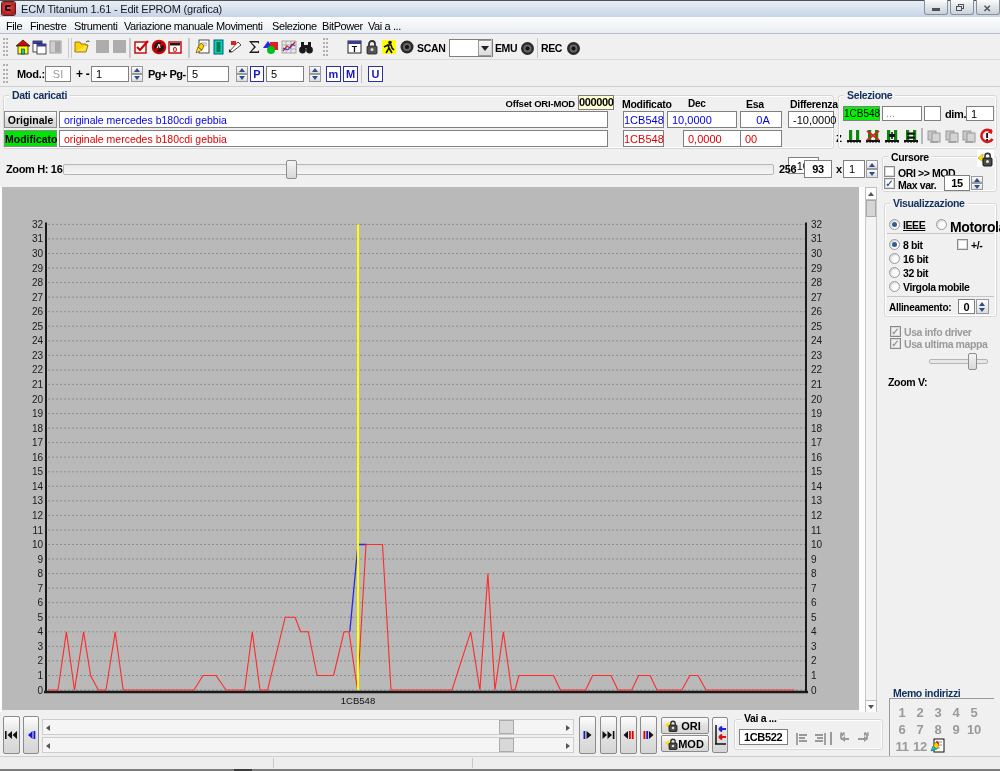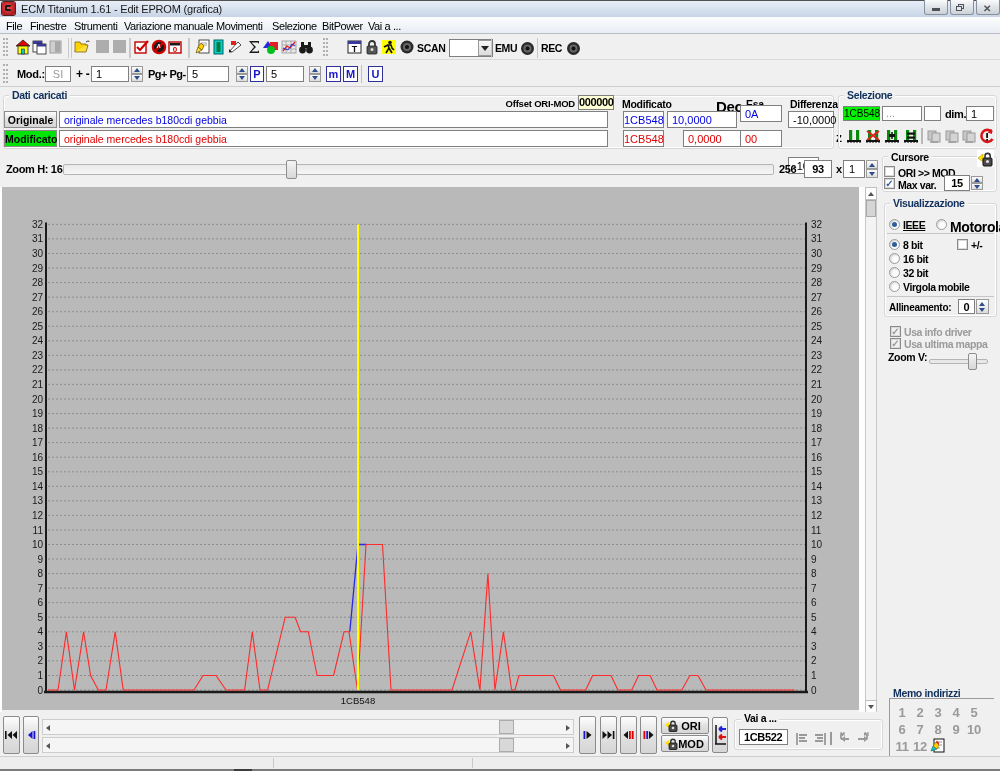--- a/index.html
+++ b/index.html
@@ -198,29 +198,29 @@
 <div class="abs" style="left:326px;top:66px;width:15px;height:16px;background:#fff;border:1px solid #30309a;color:#1616c8;font-weight:bold;font-size:11px;text-align:center;line-height:15px;">m</div>
 <div class="abs" style="left:343px;top:66px;width:15px;height:16px;background:#fff;border:1px solid #30309a;color:#1616c8;font-weight:bold;font-size:11px;text-align:center;line-height:15px;">M</div>
 <div class="abs" style="left:361px;top:65px;width:1px;height:18px;background:#c0c0c0;"></div>
 <div class="abs" style="left:368px;top:66px;width:15px;height:16px;background:#fff;border:1px solid #30309a;color:#1616c8;font-weight:bold;font-size:11px;text-align:center;line-height:15px;">U</div>
 
 <div class="gbox" style="left:3px;top:95px;width:831px;height:54px;"></div>
 <div class="glabel" style="left:9px;top:89px;">Dati caricati</div>
 <div class="abs b" style="left:505px;top:98px;width:70px;text-align:right;font-size:9.5px;letter-spacing:-0.2px;">Offset ORI-MOD</div>
 <div class="fld b" style="left:578px;top:95px;width:36px;height:15px;background:#ffffd6;text-align:center;line-height:13px;">000000</div>
 <div class="abs b" style="left:622px;top:98px;font-size:10.5px;letter-spacing:-0.3px;">Modificato</div>
-<div class="abs b" style="left:716px;top:98px;font-size:15px;letter-spacing:-0.3px;">Dec</div>
+<div class="abs b" style="left:688px;top:98px;font-size:10px;letter-spacing:-0.3px;">Dec</div>
 <div class="abs b" style="left:746px;top:98px;font-size:10.5px;letter-spacing:-0.3px;">Esa</div>
 <div class="abs b" style="left:790px;top:98px;font-size:10.5px;letter-spacing:-0.3px;">Differenza</div>
 
 <div class="btn" style="left:4px;top:111px;width:53px;height:17px;line-height:16px;border-radius:0;font-size:10.5px;">Originale</div>
 <div class="fld" style="left:59px;top:111px;width:549px;height:17px;color:#0000e0;padding-left:4px;line-height:16px;font-size:10.5px;">originale mercedes b180cdi gebbia</div>
 <div class="fld" style="left:623px;top:111px;width:41px;height:17px;color:#0000e0;text-align:center;line-height:16px;">1CB548</div>
 <div class="fld" style="left:667px;top:111px;width:70px;height:17px;color:#0000e0;padding-left:4px;line-height:16px;">10,0000</div>
-<div class="fld" style="left:740px;top:105px;width:42px;height:17px;color:#0000e0;padding-left:4px;line-height:16px;">0A</div>
+<div class="fld" style="left:740px;top:111px;width:42px;height:17px;color:#0000e0;padding-left:4px;line-height:16px;text-align:center;">0A</div>
 <div class="fld" style="left:788px;top:111px;width:46px;height:17px;color:#000;padding-left:4px;line-height:16px;">-10,0000</div>
 
 <div class="btn" style="left:4px;top:130px;width:53px;height:17px;line-height:16px;border-radius:0;background:#00e408;font-size:10.5px;">Modificato</div>
 <div class="fld" style="left:59px;top:130px;width:549px;height:17px;color:#e00000;padding-left:4px;line-height:16px;font-size:10.5px;">originale mercedes b180cdi gebbia</div>
 <div class="fld" style="left:623px;top:130px;width:41px;height:17px;color:#e00000;text-align:center;line-height:16px;">1CB548</div>
 <div class="fld" style="left:667px;top:130px;width:70px;height:17px;color:#e00000;padding-left:4px;line-height:16px;margin-left:16px;">0,0000</div>
 <div class="fld" style="left:740px;top:130px;width:42px;height:17px;color:#e00000;padding-left:4px;line-height:16px;">00</div>
 <div class="fld" style="left:788px;top:130px;width:31px;height:17px;color:#000;padding-left:4px;line-height:16px;margin-top:27px;">-100,0</div>
 <div class="abs b" style="left:836px;top:131px;font-size:12px;">z</div>
 
@@ -352,21 +352,21 @@
 <div class="abs b" style="left:889px;top:302px;font-size:10px;letter-spacing:-0.3px;">Allineamento:</div>
 <div class="fld b" style="left:958px;top:299px;width:17px;height:15px;text-align:center;line-height:14px;">0</div>
 <div class="abs" style="left:976px;top:299px;width:13px;height:15px;background:linear-gradient(#fcfcfc,#dcdcdc);border:1px solid #9a9a9a;"></div>
 <div class="abs" style="left:979px;top:302px;border-left:3px solid transparent;border-right:3px solid transparent;border-bottom:4px solid #2b4d8c;"></div>
 <div class="abs" style="left:979px;top:308px;border-left:3px solid transparent;border-right:3px solid transparent;border-top:4px solid #2b4d8c;"></div>
 
 <div class="cb" style="left:890px;top:326px;background:#f0f0f0;color:#9a9a9a;font-size:10px;font-weight:bold;line-height:9px;text-align:center;">✓</div>
 <div class="abs b" style="left:904px;top:326px;font-size:10.5px;letter-spacing:-0.4px;color:#9a9a9a;">Usa info driver</div>
 <div class="cb" style="left:890px;top:338px;background:#f0f0f0;color:#9a9a9a;font-size:10px;font-weight:bold;line-height:9px;text-align:center;">✓</div>
 <div class="abs b" style="left:904px;top:338px;font-size:10.5px;letter-spacing:-0.4px;color:#9a9a9a;">Usa ultima mappa</div>
-<div class="abs b" style="left:888px;top:351px;font-size:10.5px;letter-spacing:-0.3px;">Zoom V:</div>
+<div class="abs b" style="left:888px;top:376px;font-size:10.5px;letter-spacing:-0.3px;">Zoom V:</div>
 <div class="abs" style="left:929px;top:359px;width:59px;height:5px;background:#e8e8e8;border:1px solid #b5b5b5;border-radius:2px;"></div>
 <div class="abs" style="left:968px;top:353px;width:9px;height:17px;background:linear-gradient(#f4f4f4,#d8d8d8);border:1px solid #8e8e8e;border-radius:2px;"></div>
 
 <svg class="abs" style="left:2px;top:187px;" width="857" height="523">
 <rect x="0" y="0" width="857" height="523" fill="#b9b9b9"></rect>
 <line x1="46" y1="503.0" x2="803" y2="503.0" stroke="#8e8e8e" stroke-width="1" stroke-dasharray="2,2"></line>
 <line x1="46" y1="488.5" x2="803" y2="488.5" stroke="#8e8e8e" stroke-width="1" stroke-dasharray="2,2"></line>
 <line x1="46" y1="473.9" x2="803" y2="473.9" stroke="#8e8e8e" stroke-width="1" stroke-dasharray="2,2"></line>
 <line x1="46" y1="459.4" x2="803" y2="459.4" stroke="#8e8e8e" stroke-width="1" stroke-dasharray="2,2"></line>
 <line x1="46" y1="444.8" x2="803" y2="444.8" stroke="#8e8e8e" stroke-width="1" stroke-dasharray="2,2"></line>

